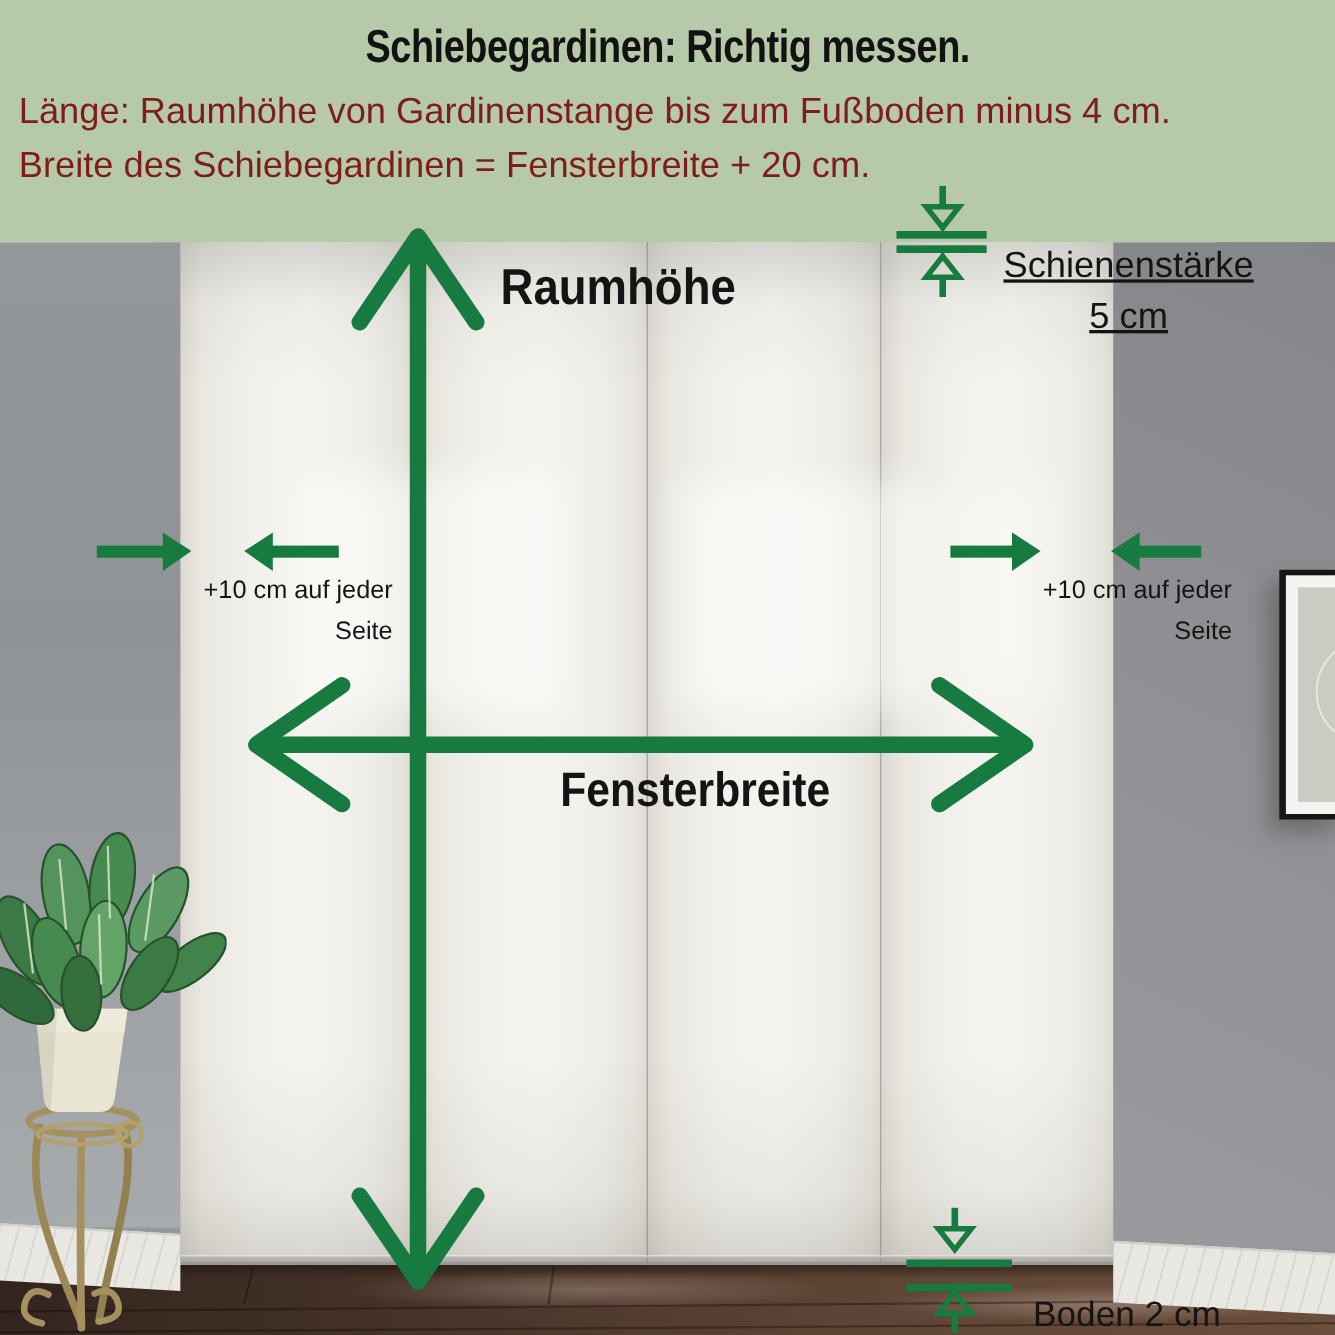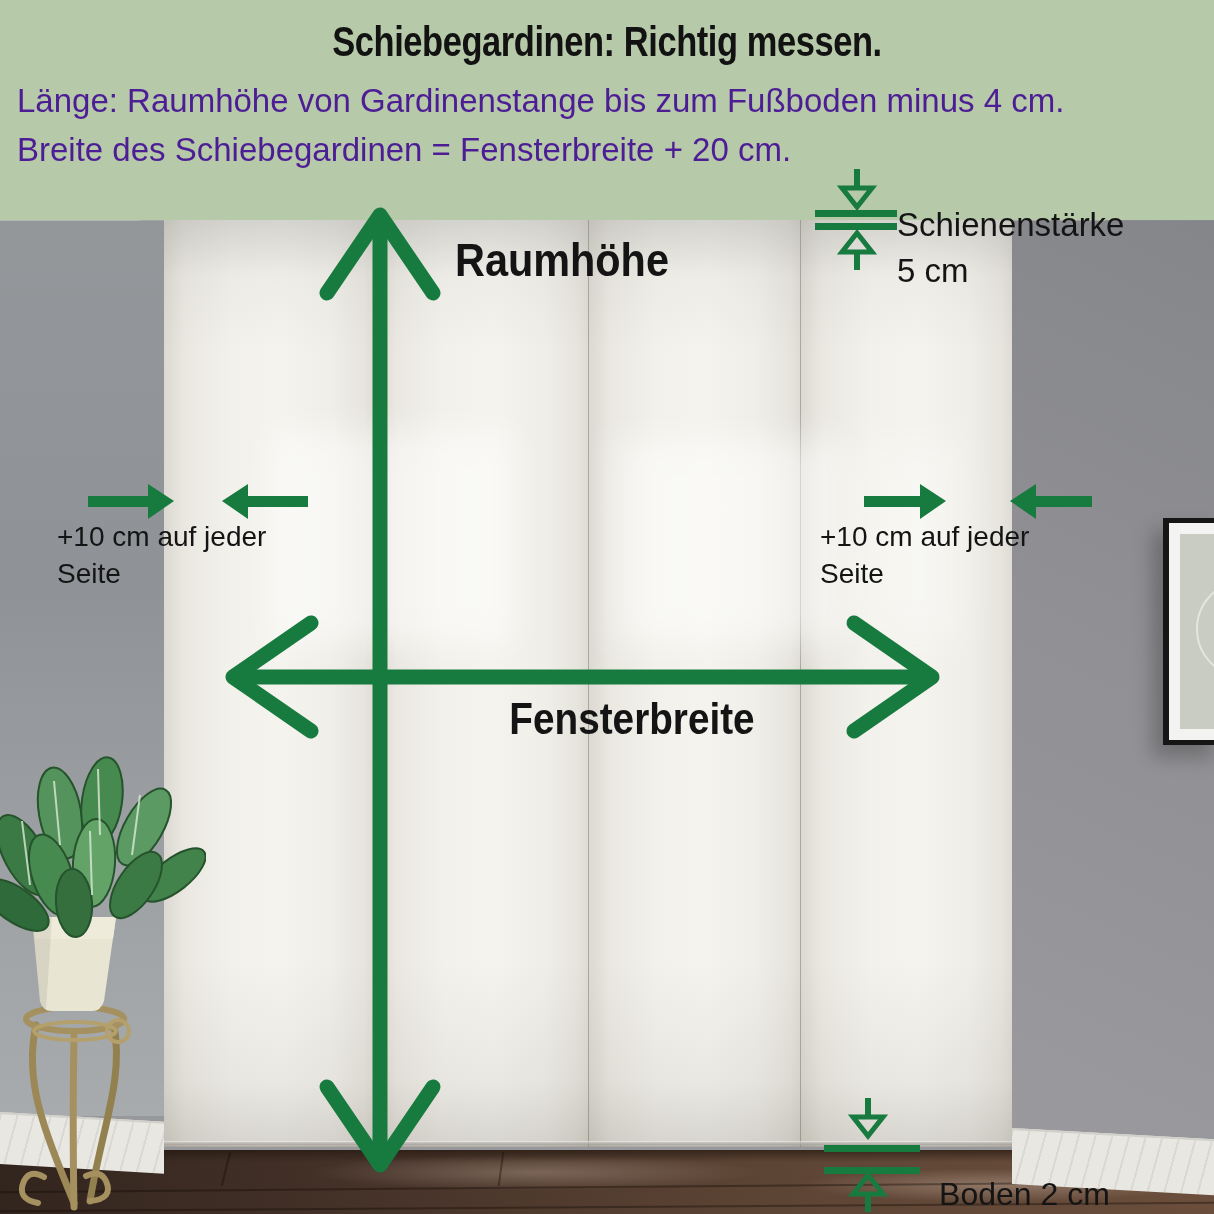--- a/index.html
+++ b/index.html
@@ -8,21 +8,21 @@
     font-family:"Liberation Sans",sans-serif;color:#161616;background:#97989b;
   }
   
   .band{position:absolute;left:0;top:0;width:1214px;height:220px;background:#b6c9a8;z-index:5;}
   .band h1{
     margin:0;position:absolute;top:18px;left:0;width:100%;text-align:center;
     font-size:42px;font-weight:700;letter-spacing:-0.5px;color:#121212;
     transform:scaleX(0.82);transform-origin:center;white-space:nowrap;
   }
   .band .sub{
-    margin:0;position:absolute;left:17px;font-size:33px;font-weight:400;color:#4c1d95;white-space:nowrap;
+    margin:0;position:absolute;left:17px;font-size:33px;font-weight:400;color:#7f1d1d;white-space:nowrap;
   }
   .band .sub.l1{top:82px;}
   .band .sub.l2{top:131px;}
   
   .photo{position:absolute;left:0;top:192px;width:1214px;height:1022px;}
   .top-strip{position:absolute;left:0;top:0;width:1105px;height:30px;
     background:linear-gradient(180deg,#cbcdcc 0%,#c2c4c3 55%,#b2b4b3 100%);}
   .corner-patch{position:absolute;left:1105px;top:0;width:109px;height:34px;background:#8b8c90;}
   .rail{position:absolute;left:138px;top:21px;width:967px;height:8px;border-radius:3px;
     background:linear-gradient(180deg,#909291 0%,#7f8180 45%,#a9abaa 100%);}
@@ -69,24 +69,24 @@
   .frame .art{position:absolute;left:17px;top:16px;right:0;bottom:16px;background:#c8ccc2;overflow:hidden;}
   .frame .art::after{content:"";position:absolute;left:16px;top:46px;width:94px;height:94px;
     border:2px solid #e2e6dc;border-radius:50%;}
   
   .overlay{position:absolute;left:0;top:0;width:1214px;height:1214px;z-index:8;pointer-events:none;}
   .lbl{position:absolute;z-index:9;color:#141414;}
   .lbl.bold{font-weight:700;white-space:nowrap;}
   .lbl-raumhoehe{left:455px;top:233px;font-size:46px;transform:scaleX(.9);transform-origin:left center;}
   .lbl-fensterbreite{left:452px;top:694px;width:360px;text-align:center;font-size:44px;
     transform:scaleX(.88);transform-origin:center;}
-  .lbl-two{font-size:28px;line-height:37px;text-align:left;width:300px;}
+  .lbl-two{font-size:23px;line-height:37px;text-align:right;width:300px;}
   .lbl-left-margin{left:57px;top:518px;}
   .lbl-right-margin{left:820px;top:518px;}
-  .lbl-rail{left:897px;top:202px;width:258px;font-size:33px;line-height:46px;text-align:left;}
+  .lbl-rail{left:897px;top:218px;width:258px;font-size:33px;line-height:46px;text-align:center;text-decoration:underline;}
   .lbl-floor{left:892px;top:1124px;width:265px;font-size:32px;line-height:47px;text-align:center;}
   .arrow-stroke{stroke:#177a3e;stroke-width:15;fill:none;stroke-linecap:round;stroke-linejoin:round;}
   .arrow-fill{fill:#177a3e;}
   .arrow-thin{stroke:#177a3e;stroke-width:6;fill:none;stroke-linecap:butt;}
   .arrow-outline{stroke:#177a3e;stroke-width:5;fill:none;stroke-linejoin:miter;}
 </style>
 </head>
 <body>
 
 <div class="canvas">

